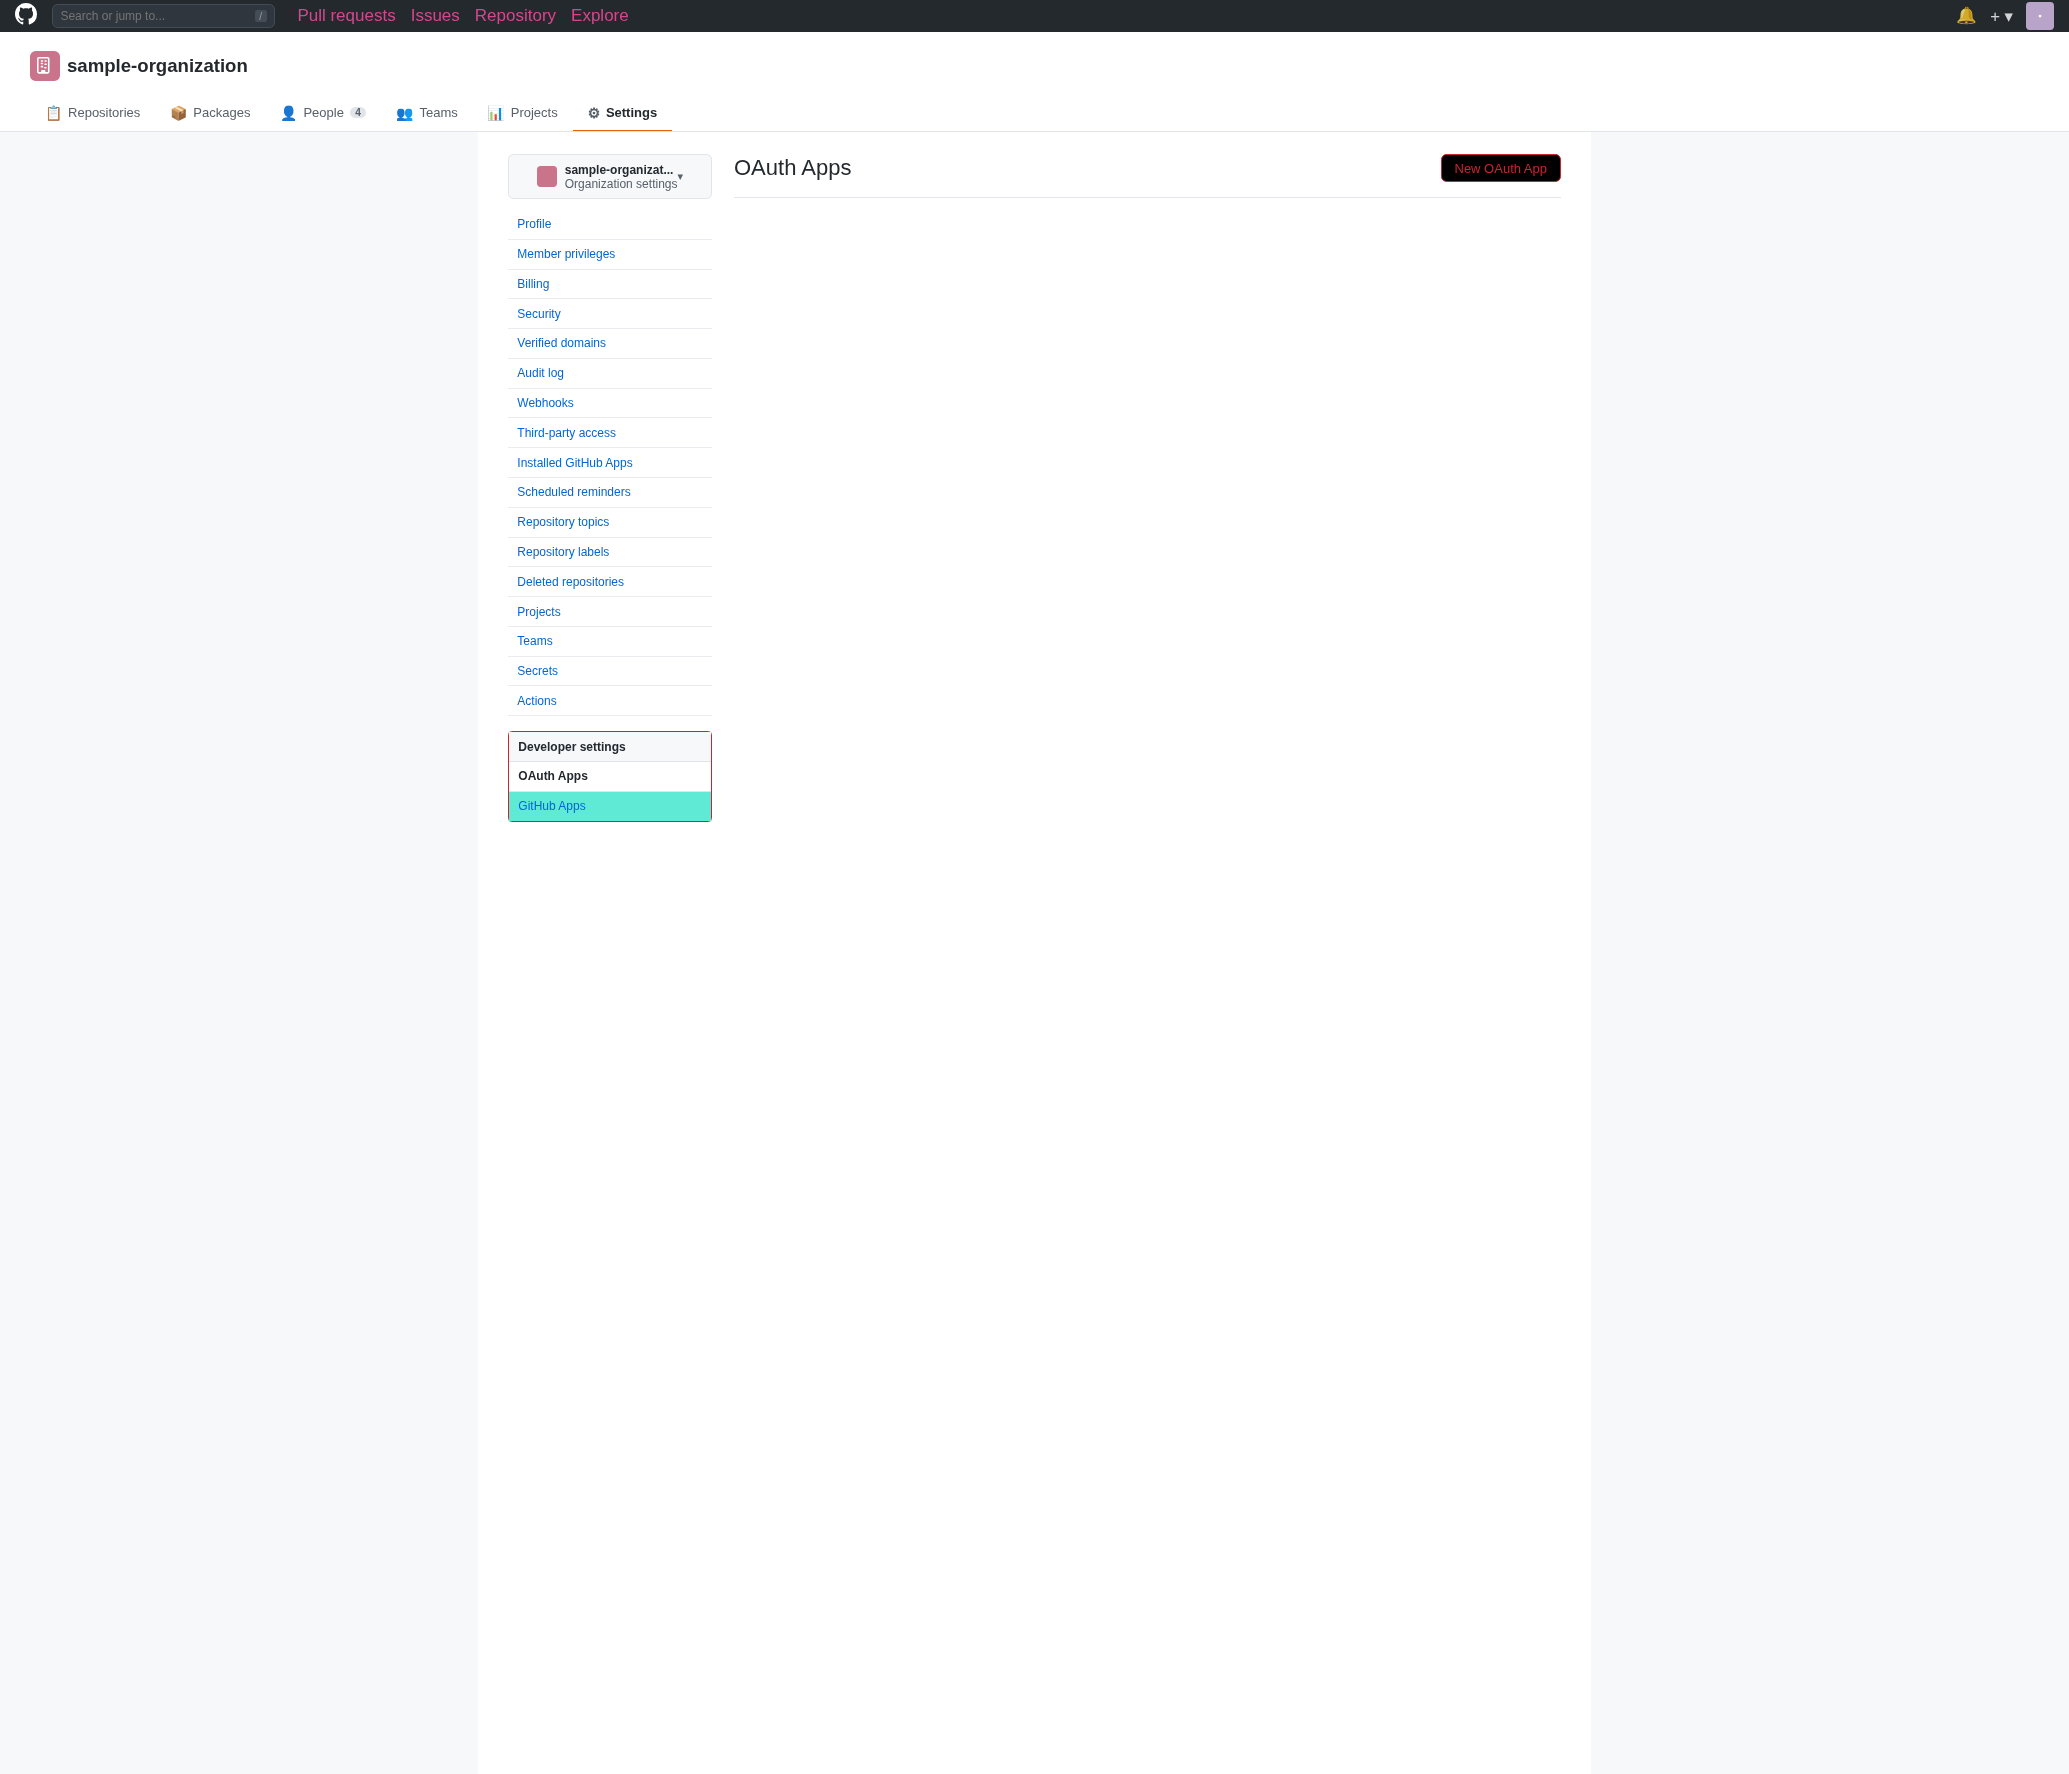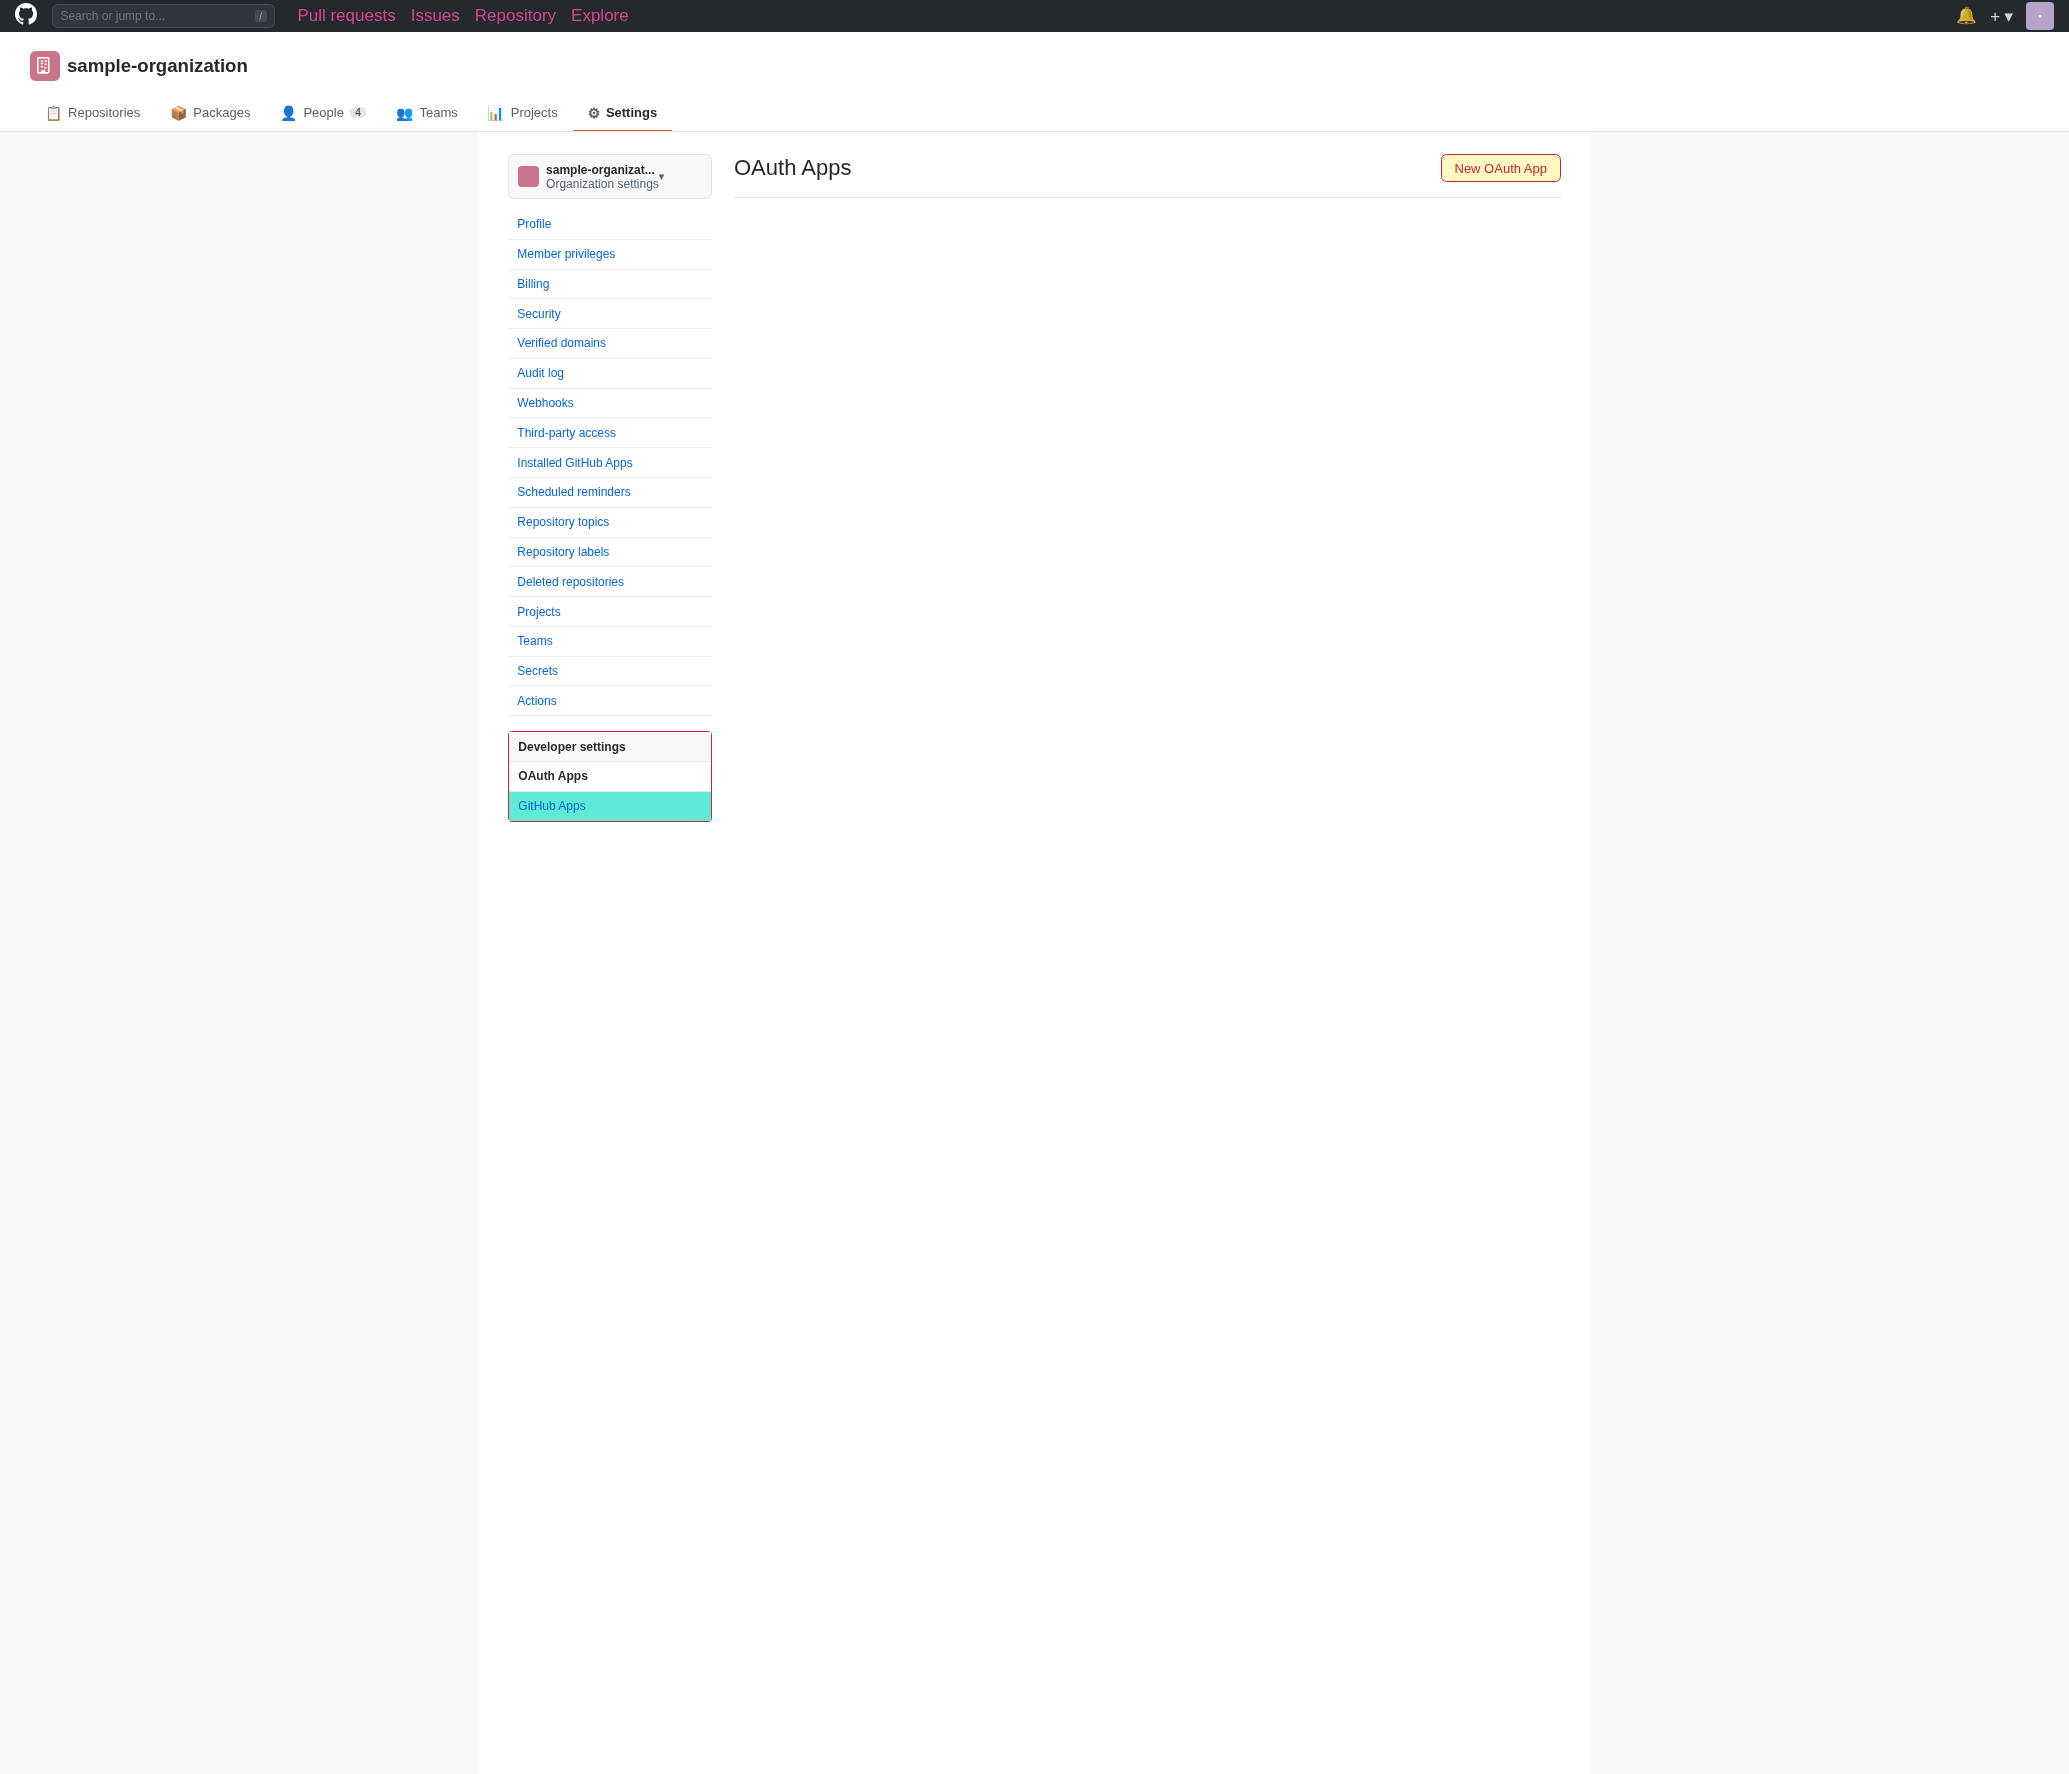--- a/index.html
+++ b/index.html
@@ -153,21 +153,21 @@
     }
 
     
     .sidebar {
       width: 204px;
       flex-shrink: 0;
     }
     .sidebar-org-selector {
       display: flex;
       align-items: center;
-      justify-content: flex-start;
+      justify-content: center;
       padding: 7.4px 9.3px;
       background: #f6f8fa;
       border: 0.9px solid #e1e4e8;
       border-radius: 5.6px;
       margin-bottom: 11px;
       cursor: pointer;
     }
     .sidebar-org-left {
       display: flex;
       align-items: center;
@@ -252,21 +252,21 @@
     .content-title {
       font-size: 22px;
       font-weight: 400;
       color: #24292e;
     }
     .btn-primary-outline {
       padding: 5.6px 13px;
       font-size: 13px;
       font-weight: 500;
       color: #cb2431;
-      background: #fef9c3;
+      background: #000000;
       border: 0.9px solid #cb2431;
       border-radius: 5.6px;
       cursor: pointer;
       text-decoration: none;
     }
 
     
     .app-item {
       display: flex;
       align-items: center;

